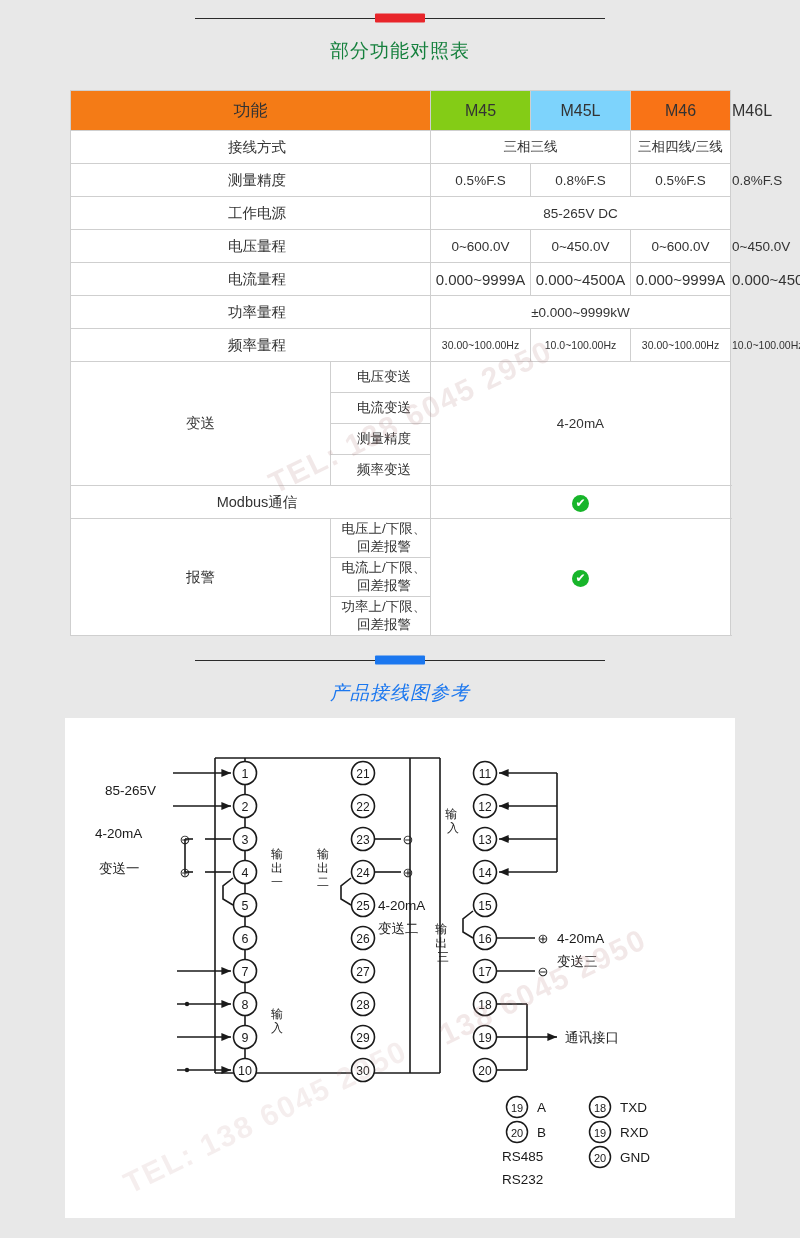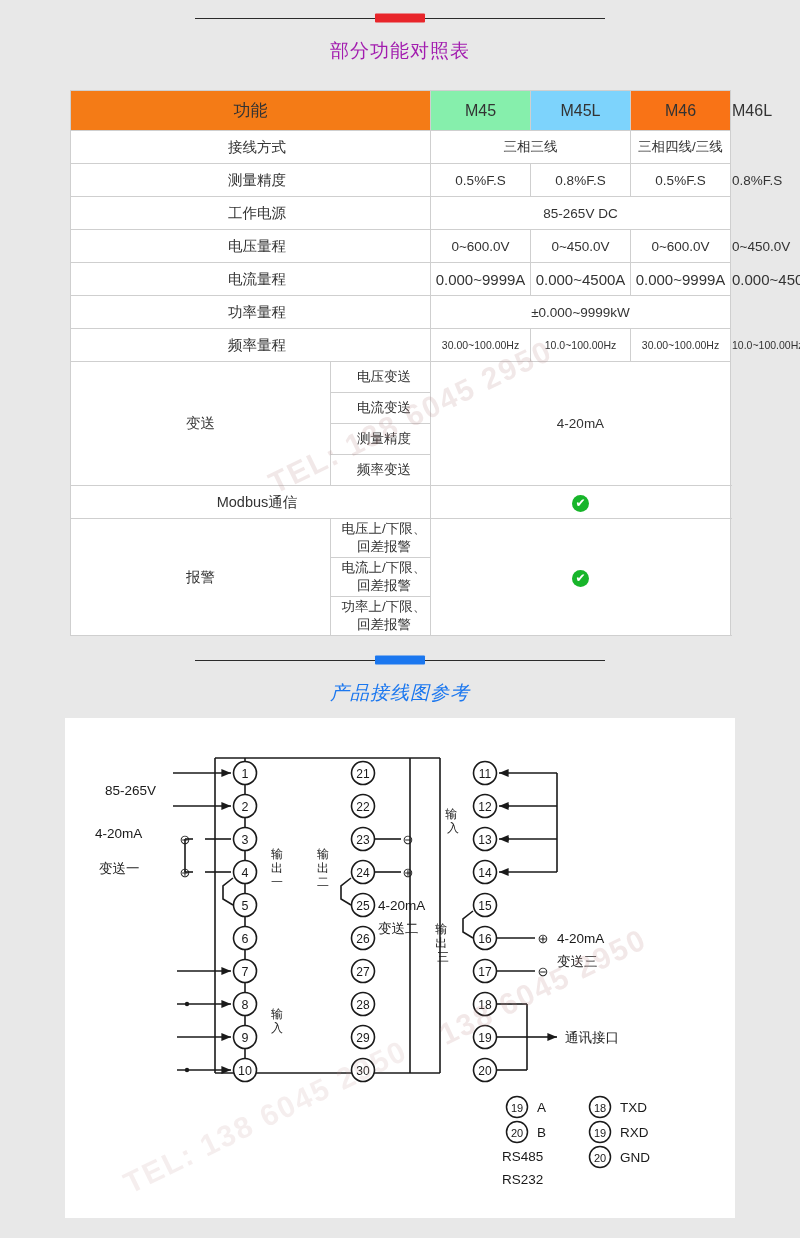--- a/index.html
+++ b/index.html
@@ -61,21 +61,21 @@
     vertical-align: middle;
     font-weight: normal;
     color: #333;
   }
   .hdr-func {
     background: #f47b16;
     color: #fff;
     font-size: 17px;
     height: 40px;
   }
-  .hdr-m45  { background: #86efac; color: #fff; font-size: 16px; }
+  .hdr-m45  { background: #84cc16; color: #fff; font-size: 16px; }
   .hdr-m45l { background: #7dd3fc; color: #fff; font-size: 16px; }
   .hdr-m46  { background: #f97316; color: #fff; font-size: 16px; }
   .hdr-m46l { background: #9b13e0; color: #fff; font-size: 16px; }
 
   .rowlabel {
     color: #e8252a;
     font-size: 14.5px;
     text-align: left;
     padding-left: 14px;
     height: 33px;
@@ -135,21 +135,21 @@
     font-family: "Liberation Sans", sans-serif;
     fill: #1a1a1a;
   }
 </style>
 </head>
 <body>
 
 <div class="sec-head" style="top:0; position:absolute; left:0; height:70px;">
   <div class="sec-rule" style="top:18px;"></div>
   <div class="sec-chip" style="top:18px; background:#e8252a;"></div>
-  <div class="sec-title" style="position:absolute; top:38px; left:0; right:0; color:#a21caf;">部分功能对照表</div>
+  <div class="sec-title" style="position:absolute; top:38px; left:0; right:0; color:#15803d;">部分功能对照表</div>
 </div>
 
 <div class="table-wrap">
   <table class="spec">
     <colgroup>
       <col style="width:260px">
       <col style="width:100px">
       <col style="width:100px">
       <col style="width:100px">
       <col style="width:100px">

